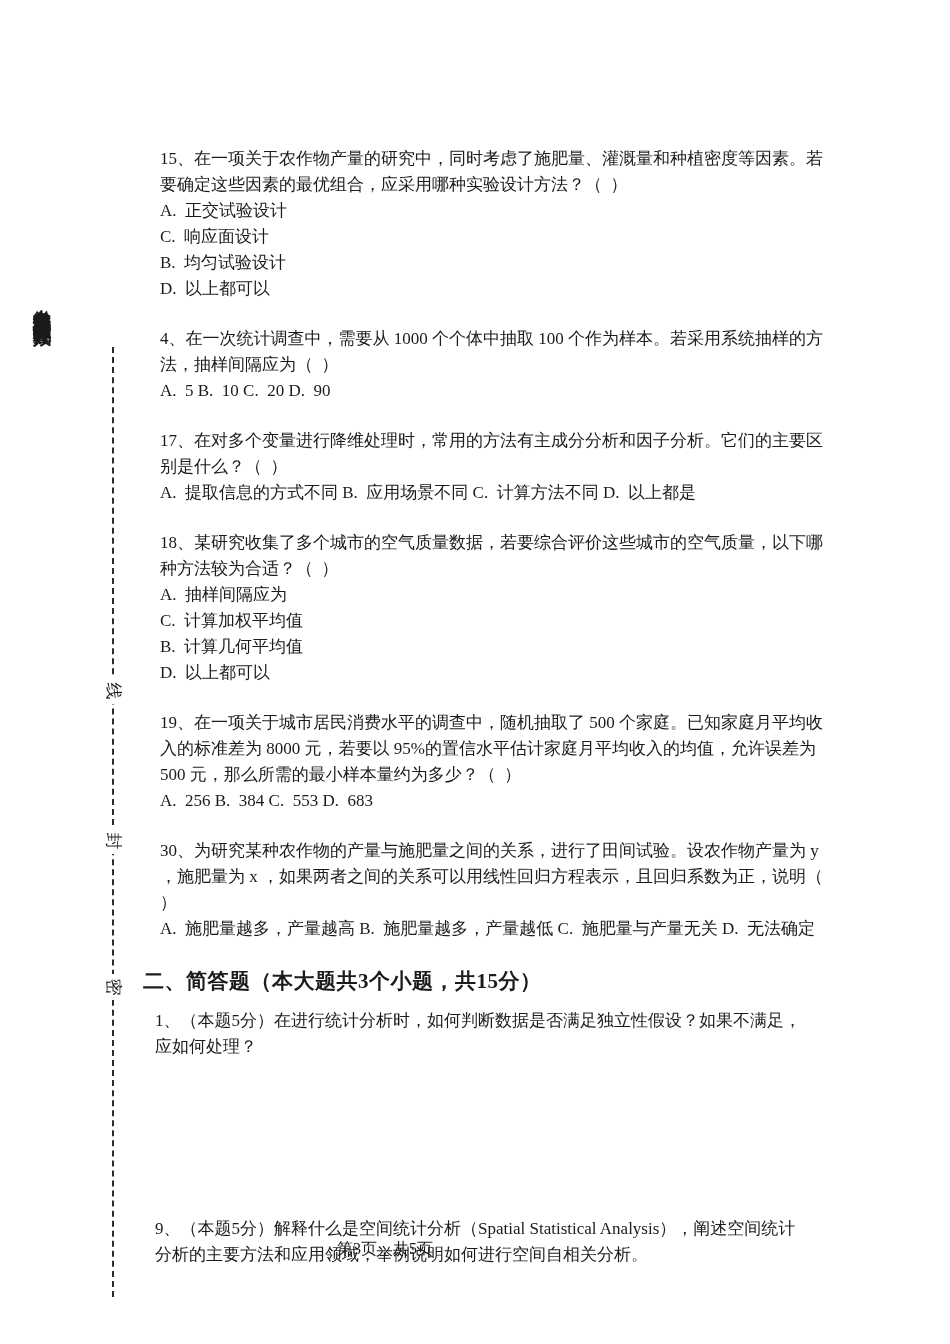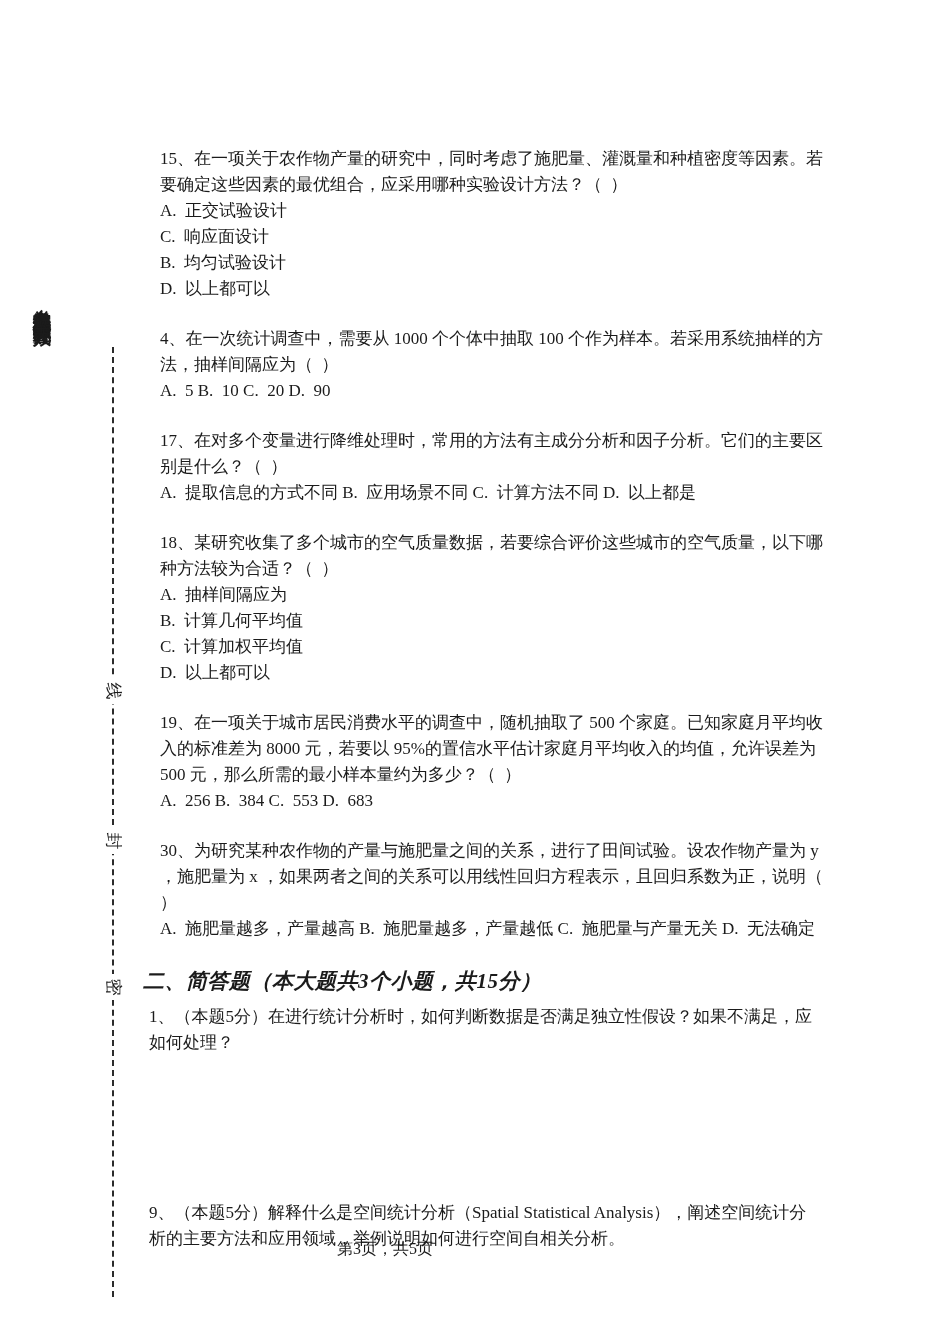--- a/index.html
+++ b/index.html
@@ -27,24 +27,23 @@
   .content p {
     margin: 0;
     white-space: pre-wrap;
   }
   .section-heading {
     font-size: 21px;
     line-height: 30px;
     font-weight: 700;
     margin: 4px 0 8px 0;
     letter-spacing: 0.5px;
-    font-style: italic;
   }
   .answer-space { height: 132px; }
-  .saq { margin: 6px; }
+  .saq { margin: 12px; }
   .page-footer {
     position: absolute;
     top: 1238px;
     left: 0;
     width: 770px;
     text-align: center;
     font-size: 16px;
     line-height: 22px;
   }
   .warning-vertical {
@@ -107,22 +106,22 @@
   </section>
 
   <section class="q">
     <p>17、在对多个变量进行降维处理时，常用的方法有主成分分析和因子分析。它们的主要区别是什么？（  ）</p>
     <p>A.  提取信息的方式不同 B.  应用场景不同 C.  计算方法不同 D.  以上都是</p>
   </section>
 
   <section class="q">
     <p>18、某研究收集了多个城市的空气质量数据，若要综合评价这些城市的空气质量，以下哪种方法较为合适？（  ）</p>
     <p>A.  抽样间隔应为</p>
+    <p>C.  计算加权平均值</p>
     <p>B.  计算几何平均值</p>
-    <p>C.  计算加权平均值</p>
     <p>D.  以上都可以</p>
   </section>
 
   <section class="q">
     <p>19、在一项关于城市居民消费水平的调查中，随机抽取了 500 个家庭。已知家庭月平均收入的标准差为 8000 元，若要以 95%的置信水平估计家庭月平均收入的均值，允许误差为 500 元，那么所需的最小样本量约为多少？（  ）</p>
     <p>A.  256 B.  384 C.  553 D.  683</p>
   </section>
 
   <section class="q">
     <p>30、为研究某种农作物的产量与施肥量之间的关系，进行了田间试验。设农作物产量为 y ，施肥量为 x ，如果两者之间的关系可以用线性回归方程表示，且回归系数为正，说明（ ）</p>

